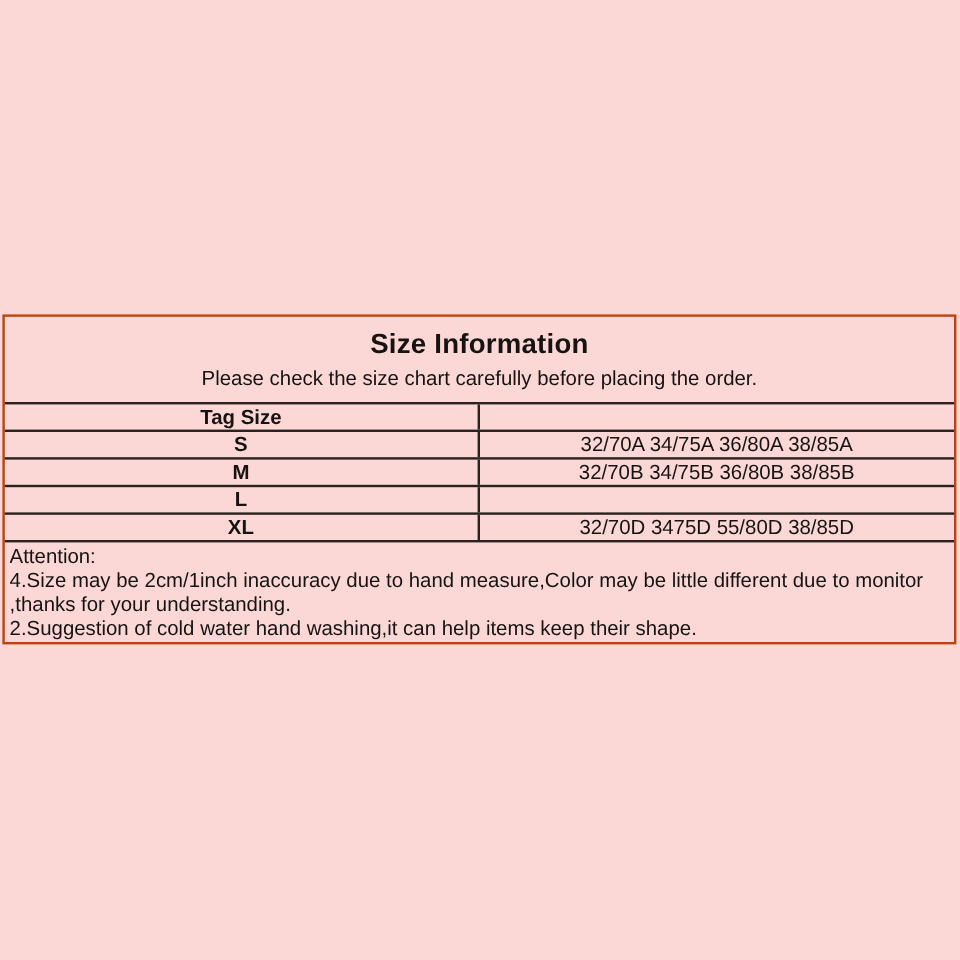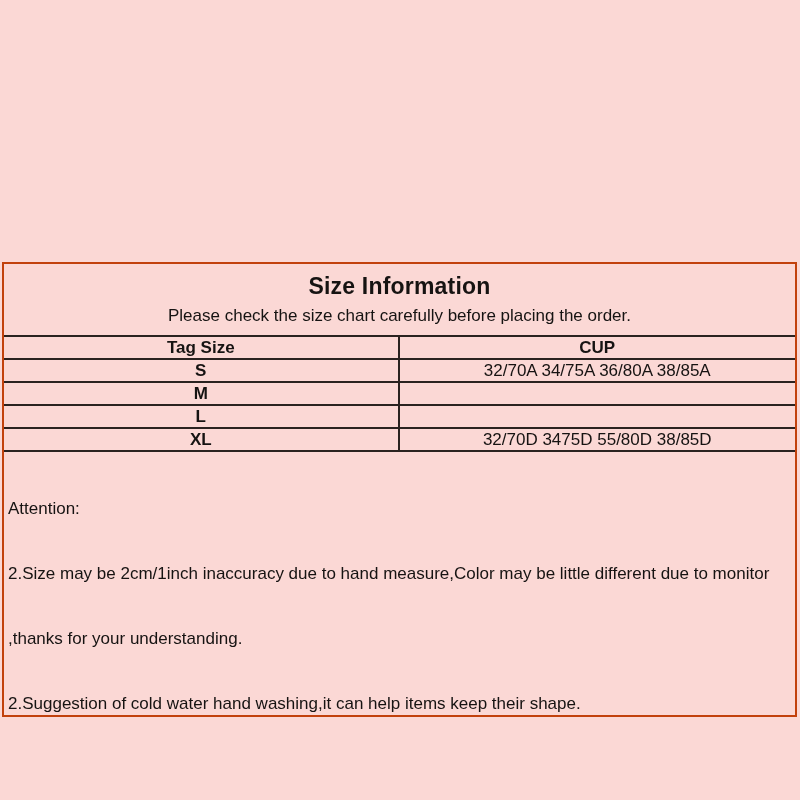--- a/index.html
+++ b/index.html
@@ -66,56 +66,55 @@
   }
   .attention {
     font-size: 17px;
     line-height: 20px;
     padding: 2px 4px 1px 4px;
     text-align: left;
   }
   .attention div {
     white-space: nowrap;
     overflow: hidden;
-    margin-top: 45px;
   }
 </style>
 </head>
 <body>
 
 <div class="size-table">
 
   <div class="title-cell">
     <div class="title">Size Information</div>
     <div class="subtitle">Please check the size chart carefully before placing the order.</div>
   </div>
 
   <div class="trow">
     <div class="cell left bold">Tag Size</div>
-    <div class="cell right bold">CUP</div>
   </div>
 
   <div class="trow">
     <div class="cell left bold">S</div>
     <div class="cell right">32/70A 34/75A 36/80A 38/85A</div>
   </div>
 
   <div class="trow">
     <div class="cell left bold">M</div>
+    <div class="cell right">32/70B 34/75B 36/80B 38/85B</div>
   </div>
 
   <div class="trow">
     <div class="cell left bold">L</div>
   </div>
 
   <div class="trow">
     <div class="cell left bold">XL</div>
     <div class="cell right">32/70D 3475D 55/80D 38/85D</div>
   </div>
 
   <div class="attention">
     <div>Attention:</div>
-    <div>2.Size may be 2cm/1inch inaccuracy due to hand measure,Color may be little different due to monitor</div>
+    <div>4.Size may be 2cm/1inch inaccuracy due to hand measure,Color may be little different due to monitor</div>
     <div>,thanks for your understanding.</div>
     <div>2.Suggestion of cold water hand washing,it can help items keep their shape.</div>
   </div>
 
 </div>
 
 </body></html>

